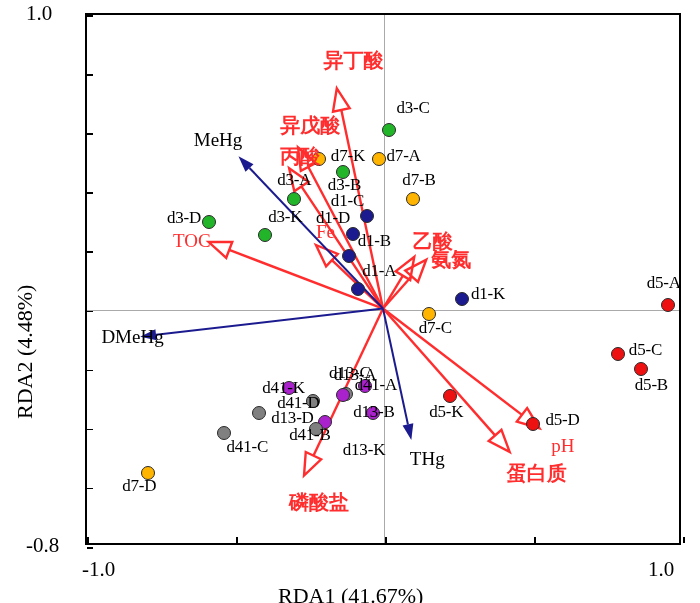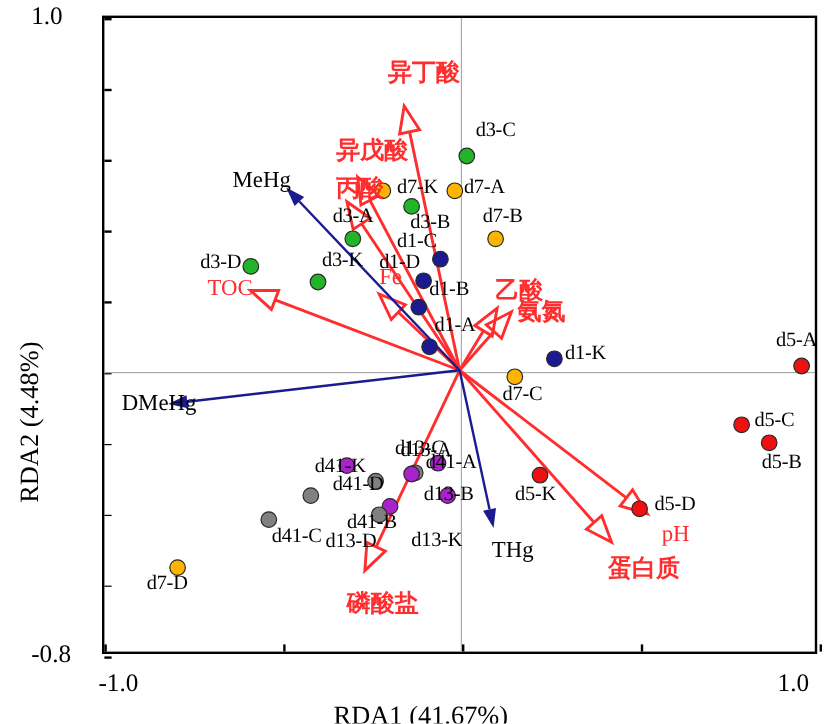--- a/index.html
+++ b/index.html
@@ -149,57 +149,57 @@
       <div class="pt" style="left: 308.95px; top: 422.142px; background: rgb(128, 128, 128);"></div>
       <div class="pt" style="left: 216.57px; top: 426.28px; background: rgb(128, 128, 128);"></div>
       <div class="pt" style="left: 443.05px; top: 388.744px; background: rgb(238, 17, 17);"></div>
       <div class="pt" style="left: 526.49px; top: 417.413px; background: rgb(238, 17, 17);"></div>
       <div class="pt" style="left: 140.58px; top: 465.589px; background: rgb(255, 180, 0);"></div>
     </div>
   <div id="labels-layer">
       <div class="plabel" style="left: 396.41px; top: 98.0556px;">d3-C</div>
       <div class="plabel" style="left: 330.85px; top: 146.231px;">d7-K</div>
       <div class="plabel" style="left: 386.576px; top: 146.231px;">d7-A</div>
-      <div class="plabel" style="left: 327.87px; top: 174.9px; margin-left: 14px;">d3-B</div>
+      <div class="plabel" style="left: 327.87px; top: 174.9px;">d3-B</div>
       <div class="plabel" style="left: 277.21px; top: 169.876px;">d3-A</div>
       <div class="plabel" style="left: 402.37px; top: 169.876px;">d7-B</div>
       <div class="plabel" style="left: 330.85px; top: 190.564px;">d1-C</div>
       <div class="plabel" style="left: 315.95px; top: 208.002px;">d1-D</div>
       <div class="plabel" style="left: 166.95px; top: 208.298px;">d3-D</div>
       <div class="plabel" style="left: 268.27px; top: 207.411px;">d3-K</div>
       <div class="plabel" style="left: 357.67px; top: 231.056px;">d1-B</div>
       <div class="plabel" style="left: 362.14px; top: 261.498px;">d1-A</div>
       <div class="plabel" style="left: 470.91px; top: 284.256px;">d1-K</div>
       <div class="plabel" style="left: 646.73px; top: 273.32px;">d5-A</div>
       <div class="plabel" style="left: 418.76px; top: 317.653px;">d7-C</div>
       <div class="plabel" style="left: 628.85px; top: 340.411px;">d5-C</div>
       <div class="plabel" style="left: 634.81px; top: 374.991px;">d5-B</div>
       <div class="plabel" style="left: 295.09px; top: 363.169px; margin-left: 34px;">d13-C</div>
       <div class="plabel" style="left: 333.83px; top: 364.942px;">d13-A</div>
       <div class="plabel" style="left: 354.69px; top: 374.991px;">d41-A</div>
       <div class="plabel" style="left: 342.77px; top: 440px;">d13-K</div>
       <div class="plabel" style="left: 262.31px; top: 377.947px;">d41-K</div>
       <div class="plabel" style="left: 353.2px; top: 387.7px; margin-top: 14px;">d13-B</div>
       <div class="plabel" style="left: 277.21px; top: 392.724px;">d41-D</div>
-      <div class="plabel" style="left: 271.25px; top: 407.502px; margin-top: 33px;">d13-D</div>
+      <div class="plabel" style="left: 271.25px; top: 407.502px;">d13-D</div>
       <div class="plabel" style="left: 289.13px; top: 425.236px;">d41-B</div>
       <div class="plabel" style="left: 226.55px; top: 437.058px;">d41-C</div>
       <div class="plabel" style="left: 429.19px; top: 401.591px;">d5-K</div>
       <div class="plabel" style="left: 545.41px; top: 410.458px;">d5-D</div>
       <div class="plabel" style="left: 122.25px; top: 476.367px;">d7-D</div>
     </div>
   <div id="vlabels-layer">
       <div class="vlabel cn" style="left: 323.4px; top: 46.8111px;">异丁酸</div>
       <div class="vlabel cn" style="left: 280.19px; top: 111.833px;">异戊酸</div>
       <div class="vlabel cn" style="left: 280.19px; top: 143.458px;">丙酸</div>
       <div class="vlabel" style="left: 315.95px; top: 221.189px;">Fe</div>
       <div class="vlabel" style="left: 172.91px; top: 230.056px;">TOC</div>
       <div class="vlabel cn" style="left: 412.8px; top: 227.987px; text-align: right;">乙酸</div>
       <div class="vlabel cn" style="left: 431.276px; top: 245.72px;">氨氮</div>
       <div class="vlabel" style="left: 551.37px; top: 434.876px;">pH</div>
       <div class="vlabel cn" style="left: 506.67px; top: 459.702px;">蛋白质</div>
       <div class="vlabel cn" style="left: 289px; top: 489.258px;">磷酸盐</div>
-      <div class="vlabel-blue" style="left: 193.77px; top: 140px;">MeHg</div>
+      <div class="vlabel-blue" style="left: 193.77px; top: 129px;">MeHg</div>
       <div class="vlabel-blue" style="left: 101.39px; top: 325.52px;">DMeHg</div>
       <div class="vlabel-blue" style="left: 409.82px; top: 447.88px;">THg</div>
     </div>
 
 </div>
 
 </body></html>

